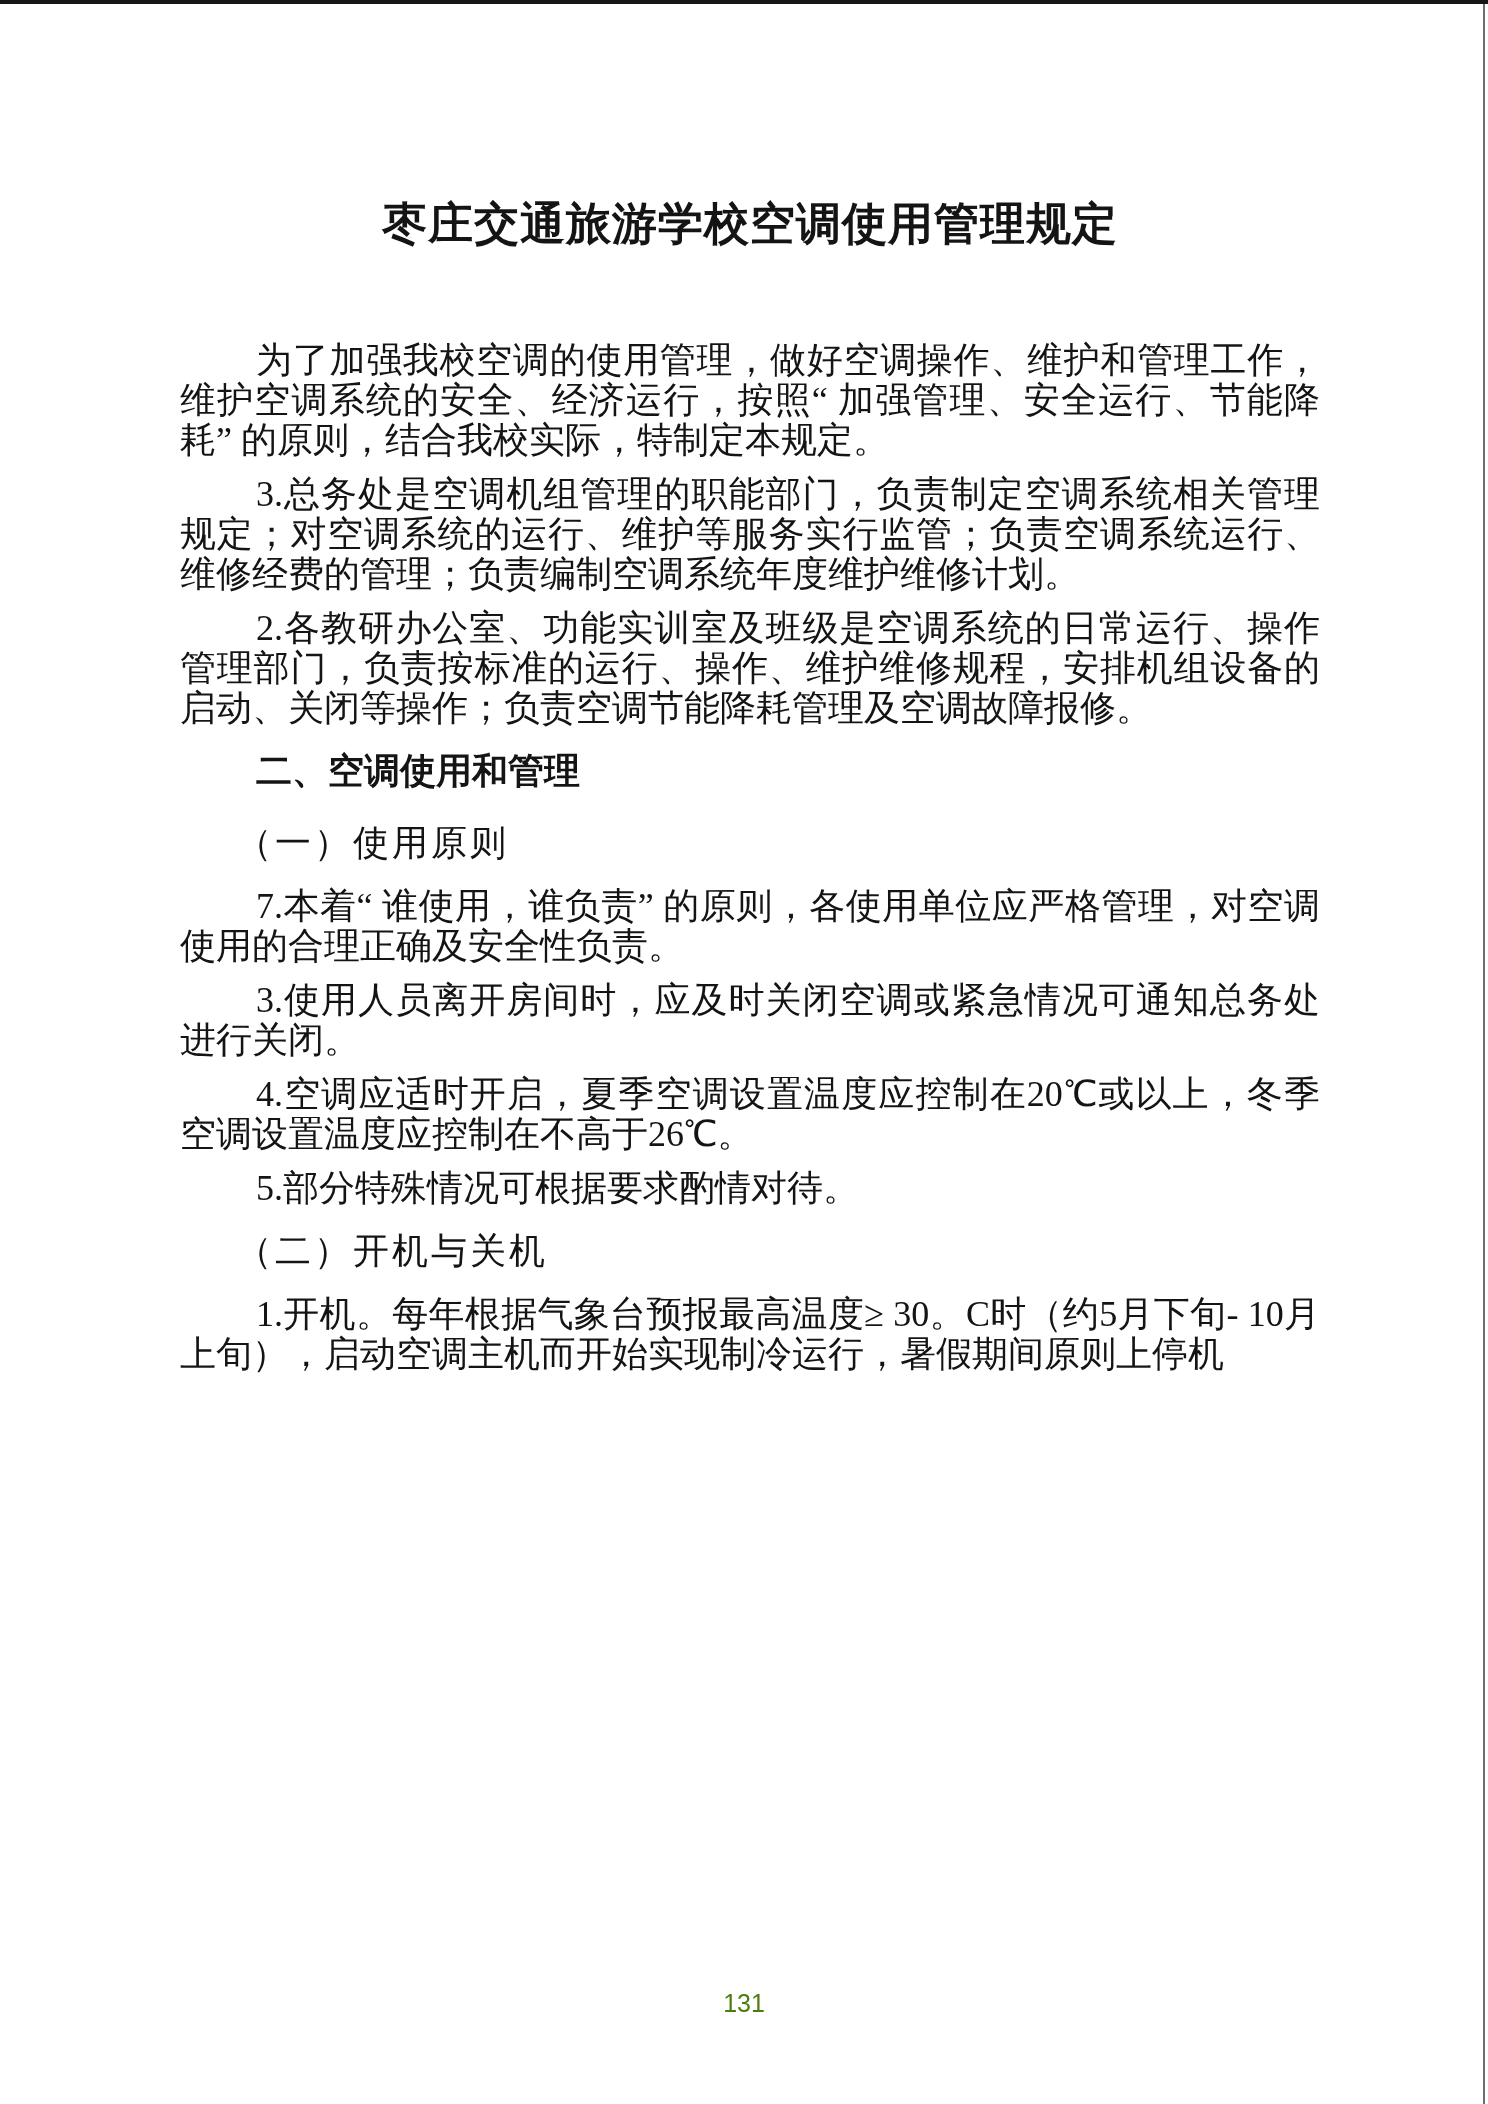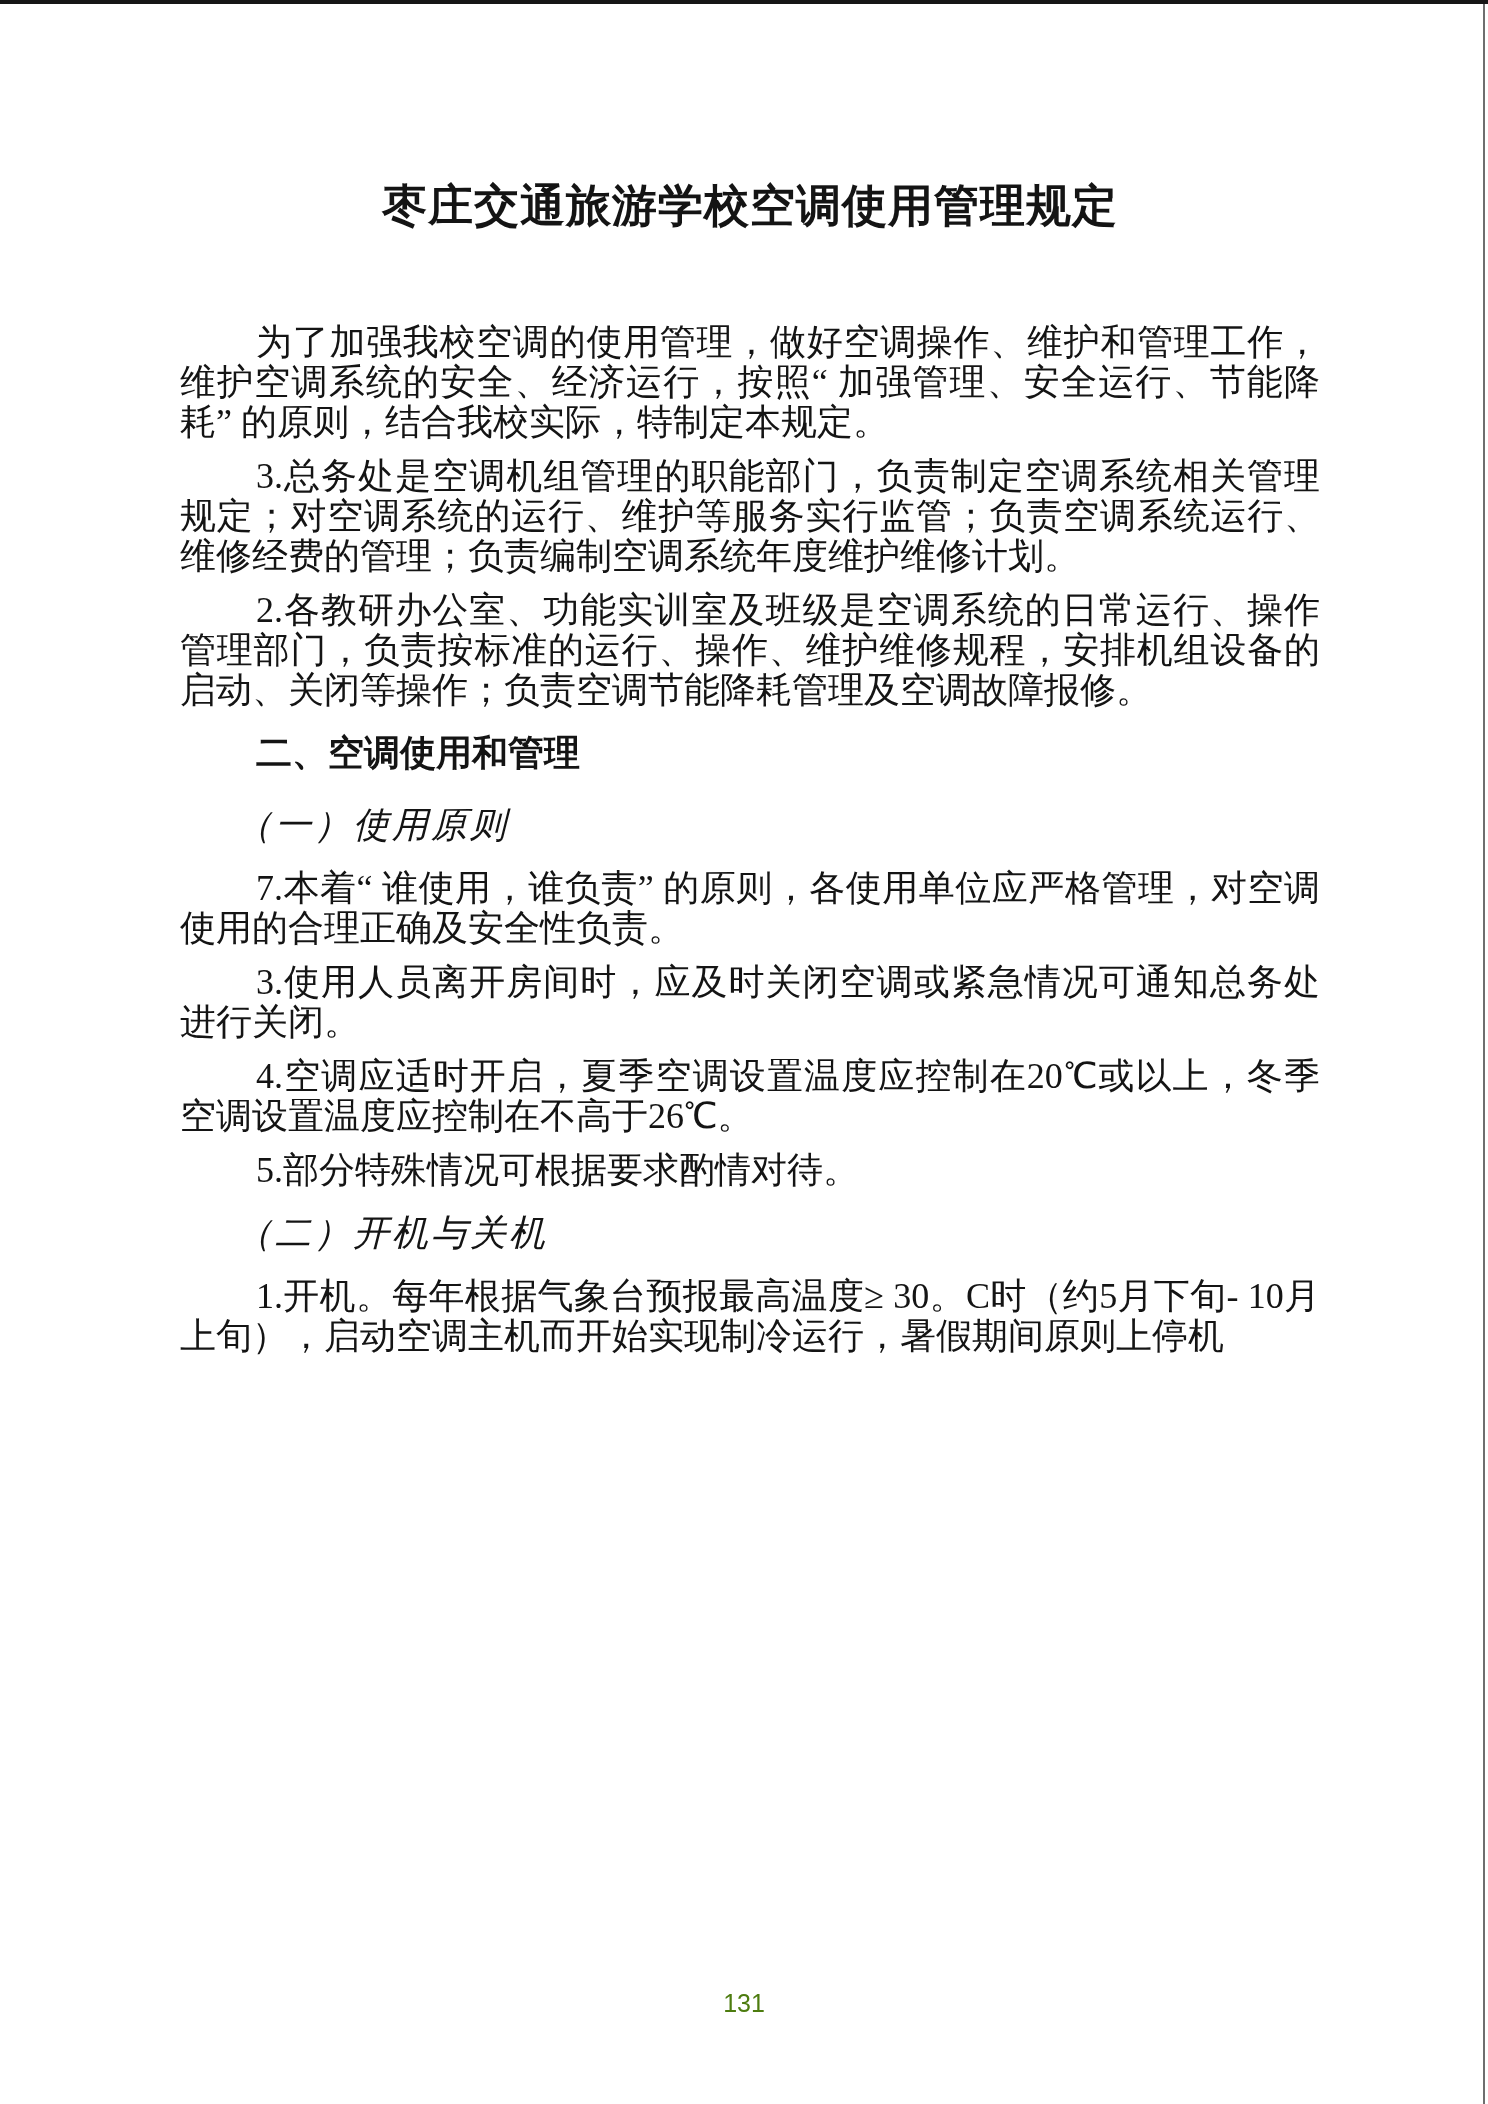--- a/index.html
+++ b/index.html
@@ -23,21 +23,21 @@
   }
   .right-border {
     position: absolute;
     top: 4px; right: 3px;
     width: 2px; height: 2100px;
     background: #6e6e6e;
   }
   .content {
     position: absolute;
     left: 180px;
-    top: 180px;
+    top: 198px;
     width: 1140px;
   }
   .doc-title {
     font-size: 45px;
     line-height: 52px;
     font-weight: bold;
     text-align: center;
     letter-spacing: 1px;
     margin: 0 0 90px 0;
     font-family: "Liberation Serif", serif;
@@ -53,21 +53,20 @@
     font-size: 36px;
     line-height: 58px;
     font-weight: bold;
     text-indent: 76px;
     margin: 0 0 14px 0;
     font-family: "Liberation Sans", sans-serif;
   }
   .subheading {
     font-size: 36px;
     line-height: 58px;
-    font-style: italic;
     letter-spacing: 3px;
     text-indent: 56px;
     margin: 0 0 14px 0;
   }
   .page-number {
     position: absolute;
     top: 1988px;
     left: 0;
     width: 1488px;
     text-align: center;

